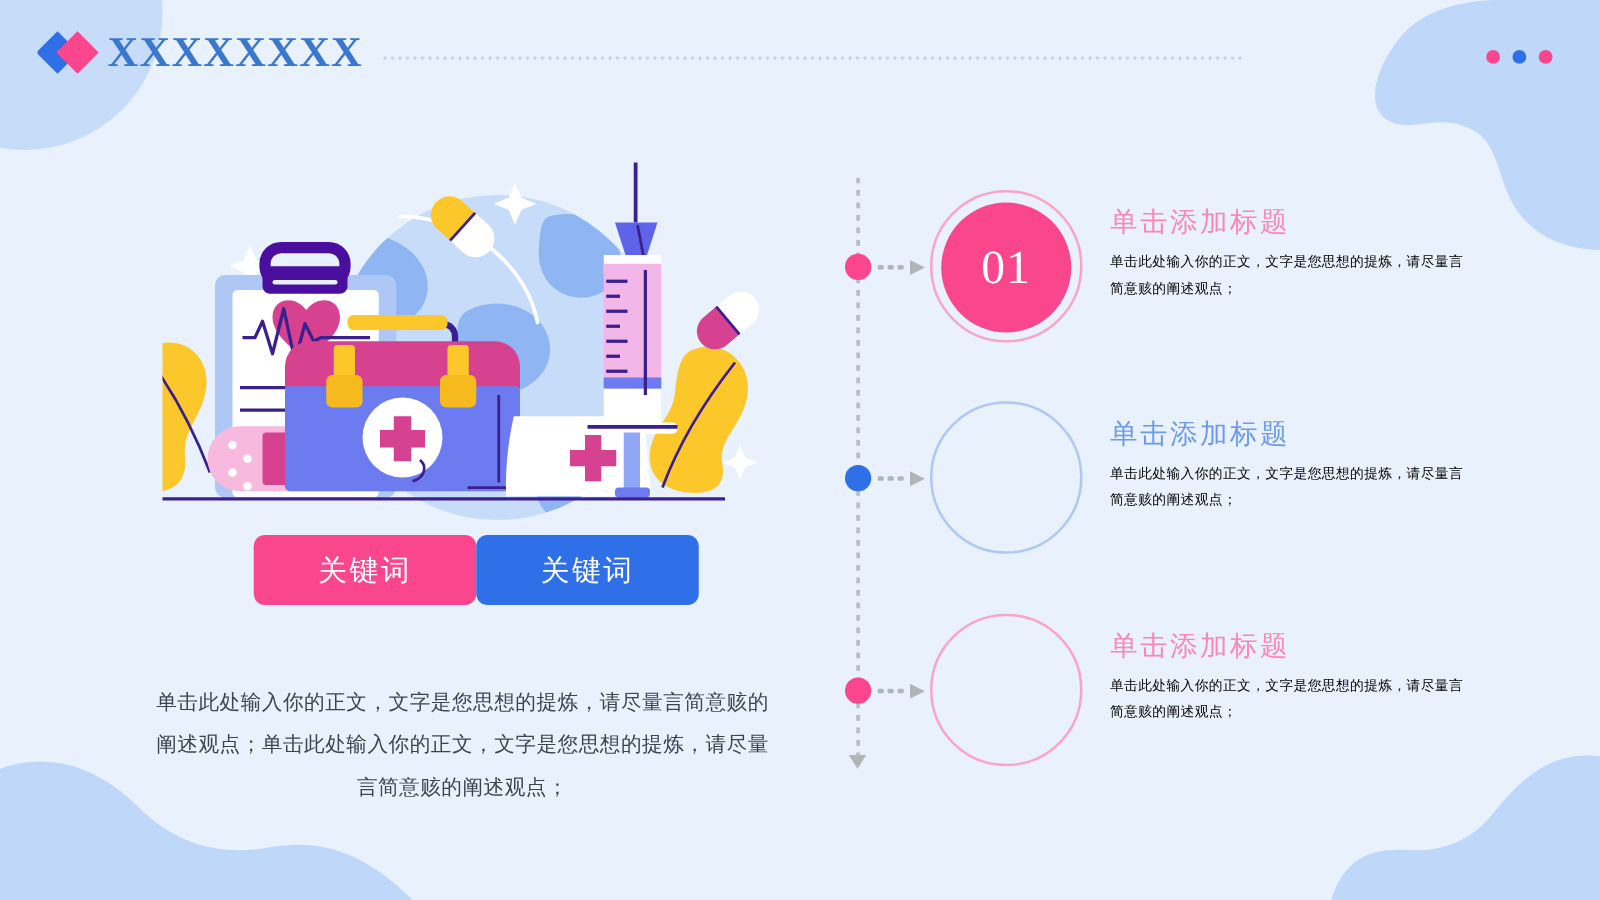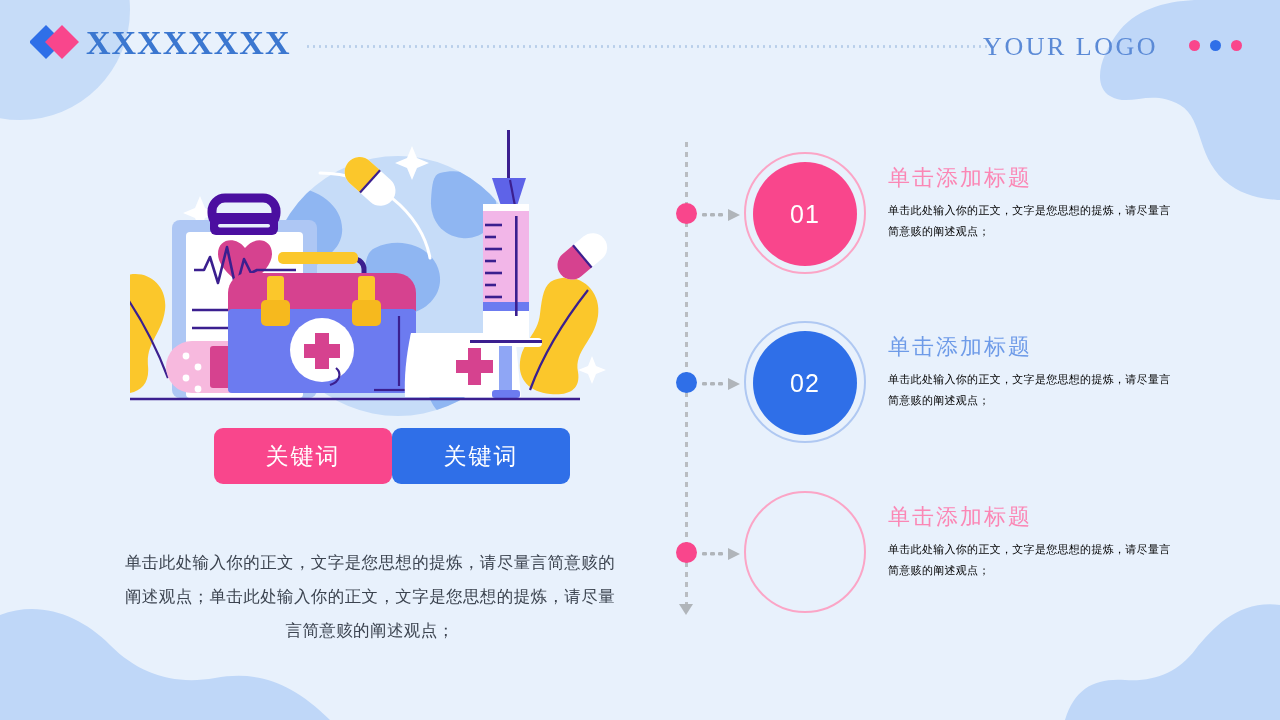--- a/index.html
+++ b/index.html
@@ -48,21 +48,21 @@
   #logo-dots { position:absolute; right:38px; top:40px; display:flex; gap:10px; align-items:center; }
   #logo-dots i { display:block; width:11px; height:11px; border-radius:50%; }
 
   
   #left-col { position:absolute; left:0; top:110px; width:640px; height:560px; z-index:4; }
   #illustration { position:absolute; left:130px; top:18px; width:500px; height:290px; }
   #illustration svg { display:block; }
 
   #keyword-row {
     position:absolute; left:168px; top:318px; width:402px;
-    display:flex; justify-content:flex-end;padding-left:24px;
+    display:flex; justify-content:center;padding-left:24px;
   }
   .kw-btn {
     width:178px; height:56px; border-radius:9px;
     display:flex; align-items:center; justify-content:center;
     font-size:23px; color:#FFFFFF; letter-spacing:2px;
     border:none; cursor:pointer;
     font-family:"Liberation Sans", sans-serif;
   }
   #kw-pink { background:#F9468C; }
   #kw-blue { background:#2F6FE8; }
@@ -95,22 +95,22 @@
   .tl-arrow { position:absolute; left:62px; width:42px; height:12px; }
 
   .tl-ring {
     position:absolute; left:104px; width:122px; height:122px;
     border-radius:50%; border:2px solid;
   }
   .tl-circle {
     position:absolute; left:113px; width:104px; height:104px;
     border-radius:50%;
     display:flex; align-items:center; justify-content:center;
-    color:#FFFFFF; font-size:25px; letter-spacing:1px;
-    font-family:Liberation Sans, sans-serif; font-weight:400;
+    color:#FFFFFF; font-size:38px; letter-spacing:1px;
+    font-family:Liberation Serif, serif; font-weight:400;
   }
   .tl-text { position:absolute; left:248px; width:290px; }
   .tl-title {
     font-size:22px; letter-spacing:2px; margin-bottom:8px;
     font-family:"Liberation Sans", sans-serif;
   }
   .tl-desc {
     font-size:11px; line-height:1.95; color:#000000; letter-spacing:0.3px;font-family:Liberation Mono, monospace;
   }
 </style>
@@ -153,21 +153,20 @@
       <svg width="58" height="46" viewBox="0 0 58 46">
         <rect x="4" y="6" width="24" height="24" transform="rotate(45 16 18)" fill="#2F6FE8"></rect>
         <rect x="20" y="6" width="24" height="24" transform="rotate(45 32 18)" fill="#F9468C"></rect>
       </svg>
     </div>
 
     <div id="brand-title">XXXXXXXX</div>
 
     <div id="header-dotline"></div>
 
-    <div id="your-logo">YOUR LOGO</div>
 
     <div id="logo-dots">
       <i style="background:#F9468C"></i>
       <i style="background:#2F6FE8"></i>
       <i style="background:#F9468C"></i>
     </div>
   </div>
 
   <div id="left-col">
 
@@ -334,21 +333,20 @@
         <svg width="42" height="12" viewBox="0 0 42 12">
           <g fill="#B0B5BA">
               <rect x="0" y="4" width="5" height="3.5" rx="1.2"></rect>
           <rect x="8" y="4" width="5" height="3.5" rx="1.2"></rect>
           <rect x="16" y="4" width="5" height="3.5" rx="1.2"></rect>
             </g>
           <path d="M26,0 L38,6 L26,12 Z" fill="#B0B5BA"></path>
         </svg>
       </div>
       <div class="tl-ring" style="top:0; border-color:#AFC8F2"></div>
-      <div class="tl-circle" style="top:10px; background:#2F6FE8">02</div>
       <div class="tl-text" style="top:11px">
         <div class="tl-title" style="color:#6E9BE8">单击添加标题</div>
         <div class="tl-desc">单击此处输入你的正文，文字是您思想的提炼，请尽量言简意赅的阐述观点；</div>
       </div>
     </div>
 
     <div class="tl-item" style="top:381px">
       <div class="tl-dot" style="top:51px; background:#F9468C"></div>
       <div class="tl-arrow" style="top:55px">
         <svg width="42" height="12" viewBox="0 0 42 12">

